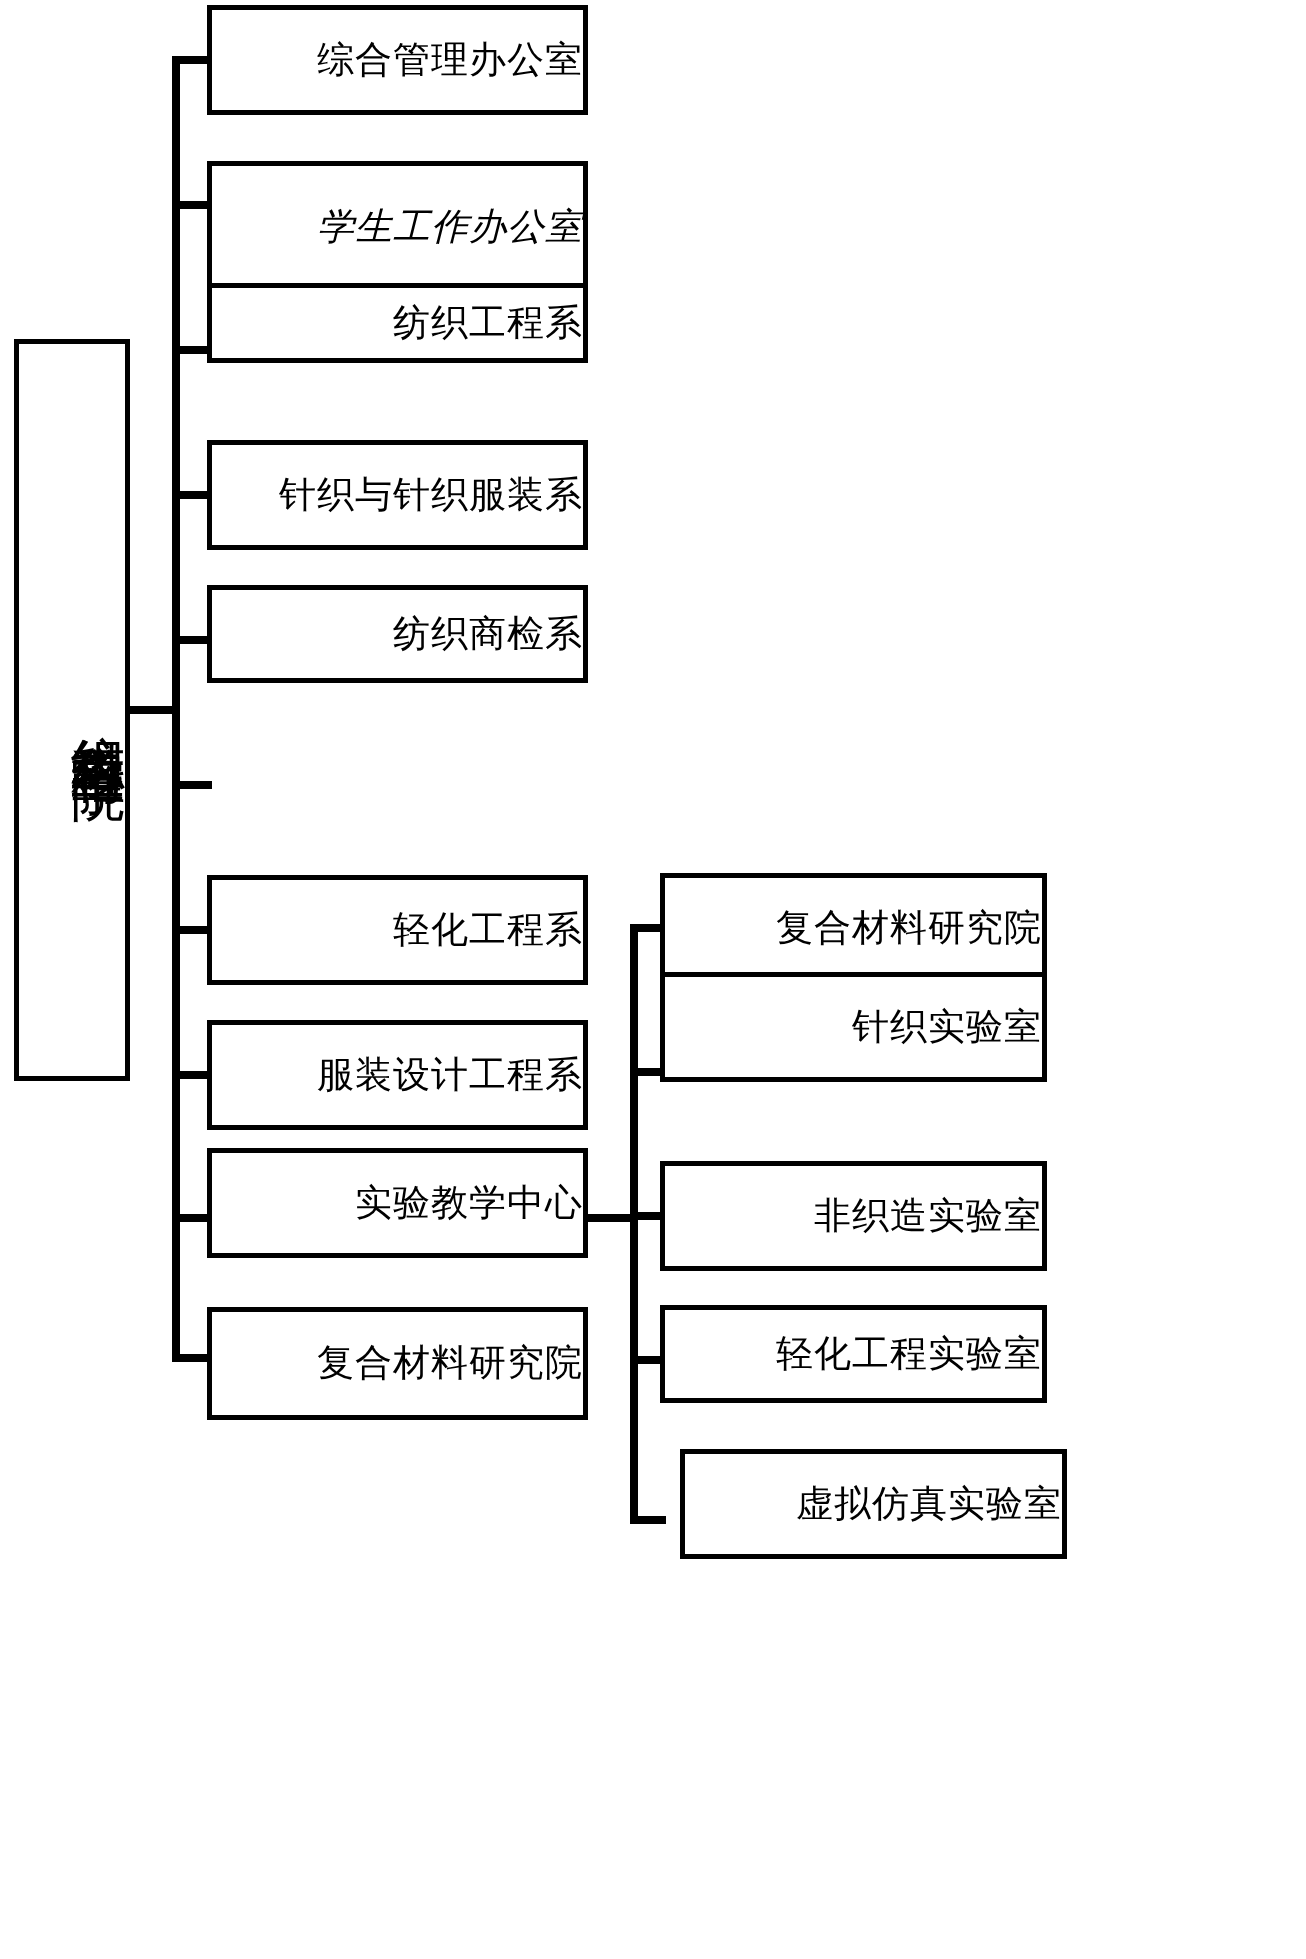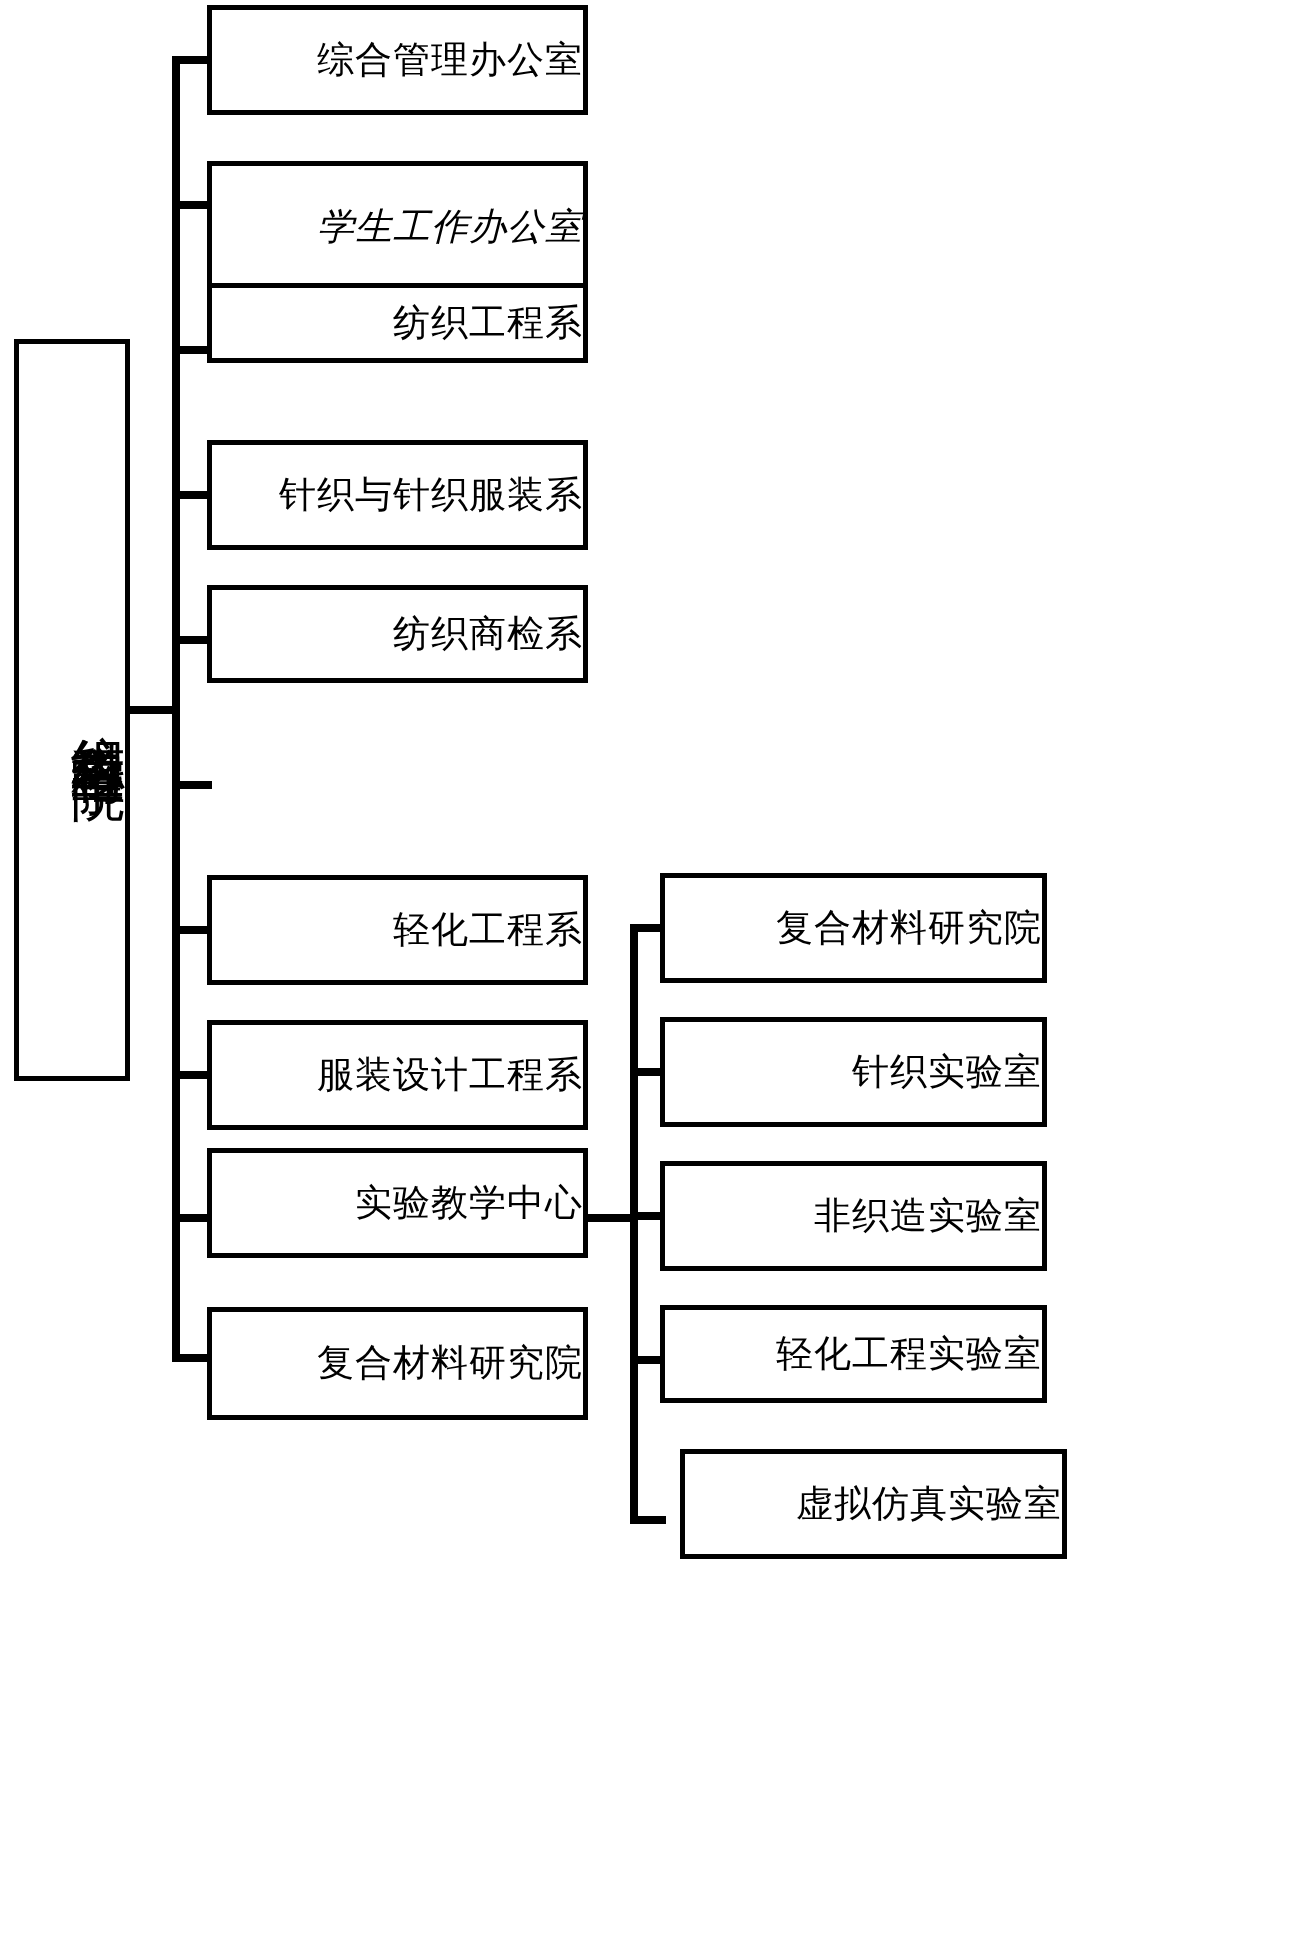--- a/index.html
+++ b/index.html
@@ -132,21 +132,21 @@
   <div class="node-box lvl1-box" style="top:1104px; height:110px;margin-top:44px;">
     <span class="node-label">实验教学中心</span>
   </div>
   <div class="node-box lvl1-box" style="top:1307px; height:113px;">
     <span class="node-label">复合材料研究院</span>
   </div>
 
   <div class="node-box lvl2-box" style="top:873px; height:110px;">
     <span class="node-label">复合材料研究院</span>
   </div>
-  <div class="node-box lvl2-box" style="top:1017px; height:110px;">
+  <div class="node-box lvl2-box" style="top:972px; height:110px;">
     <span class="node-label">针织实验室</span>
   </div>
   <div class="node-box lvl2-box" style="top:1161px; height:110px;">
     <span class="node-label">非织造实验室</span>
   </div>
   <div class="node-box lvl2-box" style="top:1305px; height:98px;">
     <span class="node-label">轻化工程实验室</span>
   </div>
   <div class="node-box lvl2-box" style="top:1449px; height:110px;margin-left:20px;">
     <span class="node-label">虚拟仿真实验室</span>

